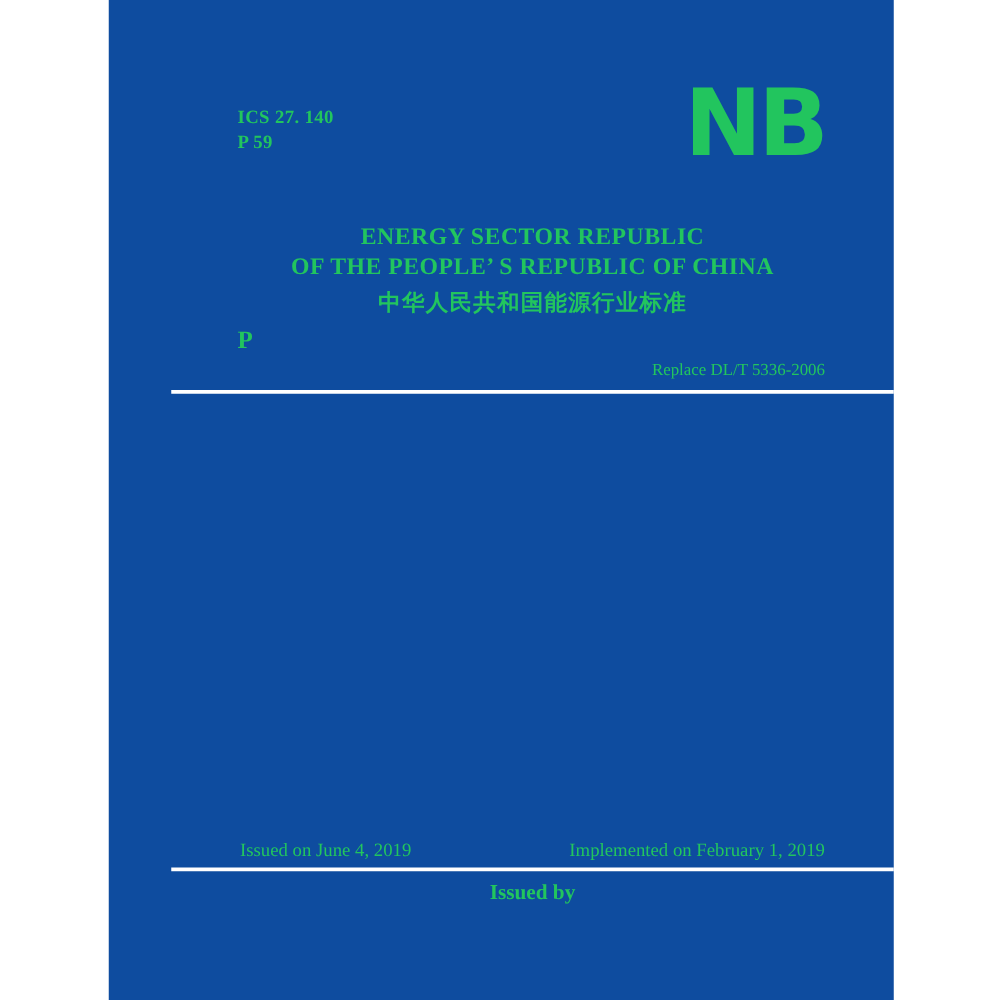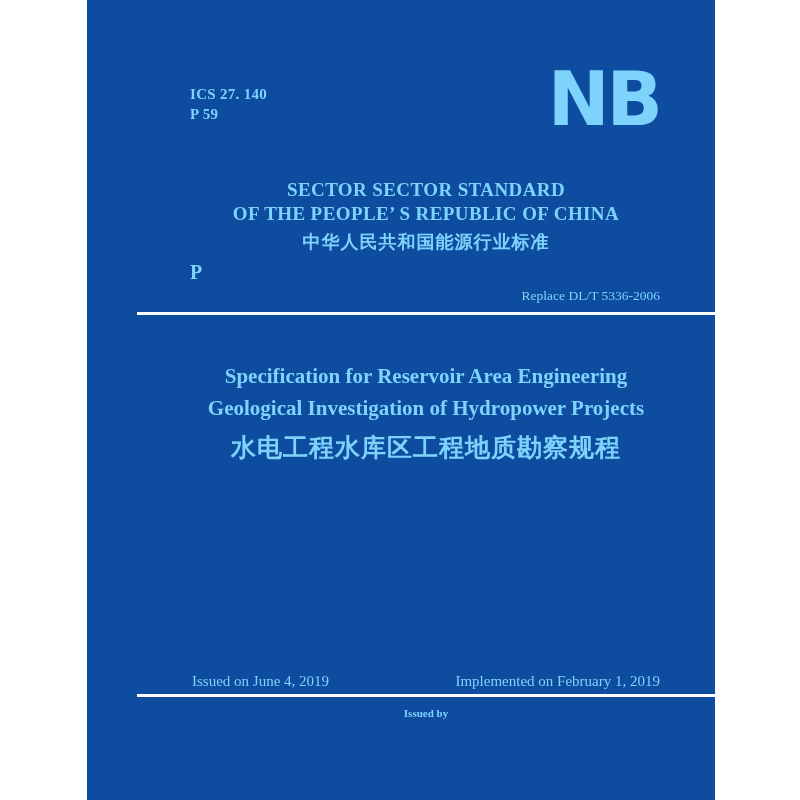--- a/index.html
+++ b/index.html
@@ -132,57 +132,52 @@
     line-height: 19px;
   }
   .issuer-row {
     position: absolute;
     left: 0;
     right: 0;
     top: 704px;
     display: flex;
     justify-content: center;
     gap: 24px;
-    font-size: 11px;
+    font-size: 17px;
     font-weight: bold;
     line-height: 19px;
   }
 </style>
 </head>
 <body>
 
 <div class="page">
-  <div class="cover" style="background: rgb(14, 76, 159); color: #7dd3fc;">
+  <div class="cover" style="background: rgb(14, 76, 159); color: #22c55e;">
     <div class="content">
 
       <div class="ics-block">
         <div>ICS 27. 140</div>
         <div>P 59</div>
       </div>
 
       <div class="nb-logo">NB</div>
 
       <div class="std-header">
-        <div class="en">SECTOR SECTOR STANDARD</div>
+        <div class="en">ENERGY SECTOR REPUBLIC</div>
         <div class="en">OF THE PEOPLE’ S REPUBLIC OF CHINA</div>
         <div class="cn">中华人民共和国能源行业标准</div>
       </div>
 
       <div class="code-row">
         <span>P</span>
       </div>
       <div class="replace-line">Replace DL/T 5336-2006</div>
 
       <div class="rule rule-top"></div>
 
-      <div class="title-block">
-        <div class="en">Specification for Reservoir Area Engineering</div>
-        <div class="en">Geological Investigation of Hydropower Projects</div>
-        <div class="cn">水电工程水库区工程地质勘察规程</div>
-      </div>
 
       <div class="dates-row">
         <span>Issued on June 4, 2019</span>
         <span>Implemented on February 1, 2019</span>
       </div>
 
       <div class="rule rule-bottom"></div>
 
       <div class="issuer-row">
         <span>Issued by</span>

